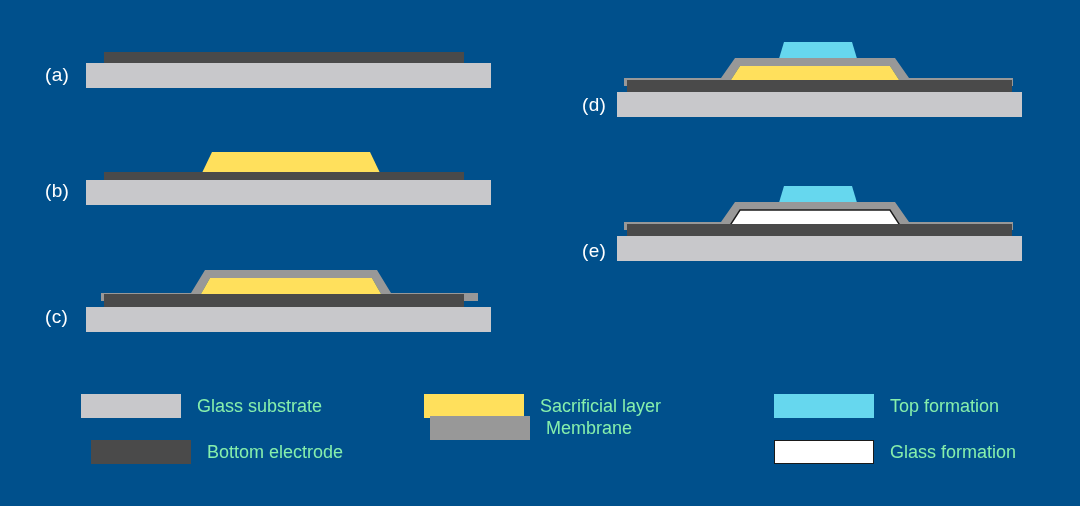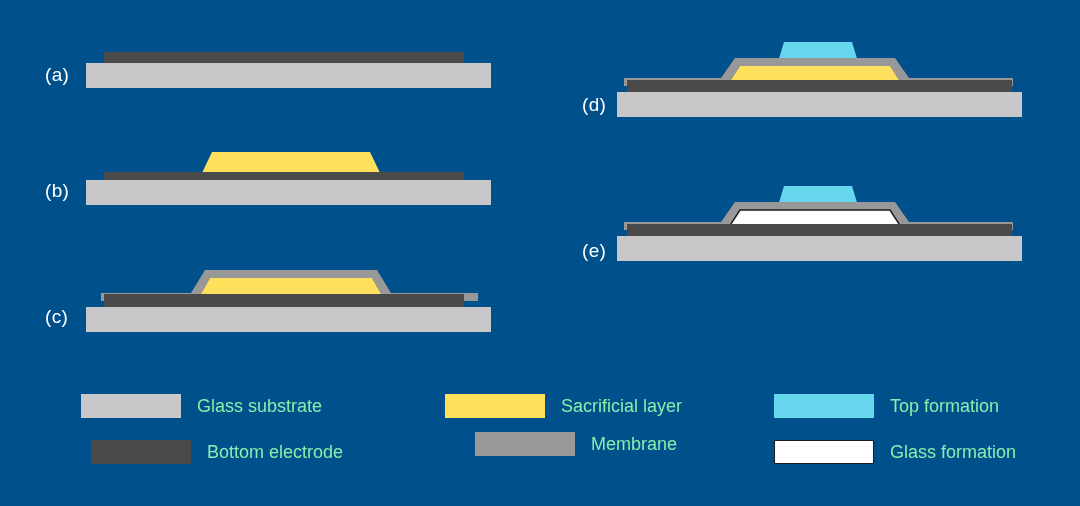--- a/index.html
+++ b/index.html
@@ -106,26 +106,26 @@
   <div class="legend-row" style="left:81px; top:394px;">
     <span class="legend-swatch" style="background:#c8c8cb;"></span>
     <span class="legend-label">Glass substrate</span>
   </div>
 
   <div class="legend-row" style="left:91px; top:440px;">
     <span class="legend-swatch" style="background:#4a4a4a;"></span>
     <span class="legend-label">Bottom electrode</span>
   </div>
 
-  <div class="legend-row" style="left:445px; top:394px;">
+  <div class="legend-row" style="left:424px; top:394px;">
     <span class="legend-swatch" style="background:#ffe05c;"></span>
     <span class="legend-label">Sacrificial layer</span>
   </div>
 
-  <div class="legend-row" style="left:430px; top:432px;margin-left:45px;">
+  <div class="legend-row" style="left:430px; top:416px;">
     <span class="legend-swatch" style="background:#989898;"></span>
     <span class="legend-label">Membrane</span>
   </div>
 
   <div class="legend-row" style="left:774px; top:394px;">
     <span class="legend-swatch" style="background:#66d7ee;"></span>
     <span class="legend-label">Top formation</span>
   </div>
 
   <div class="legend-row" style="left:774px; top:440px;">

